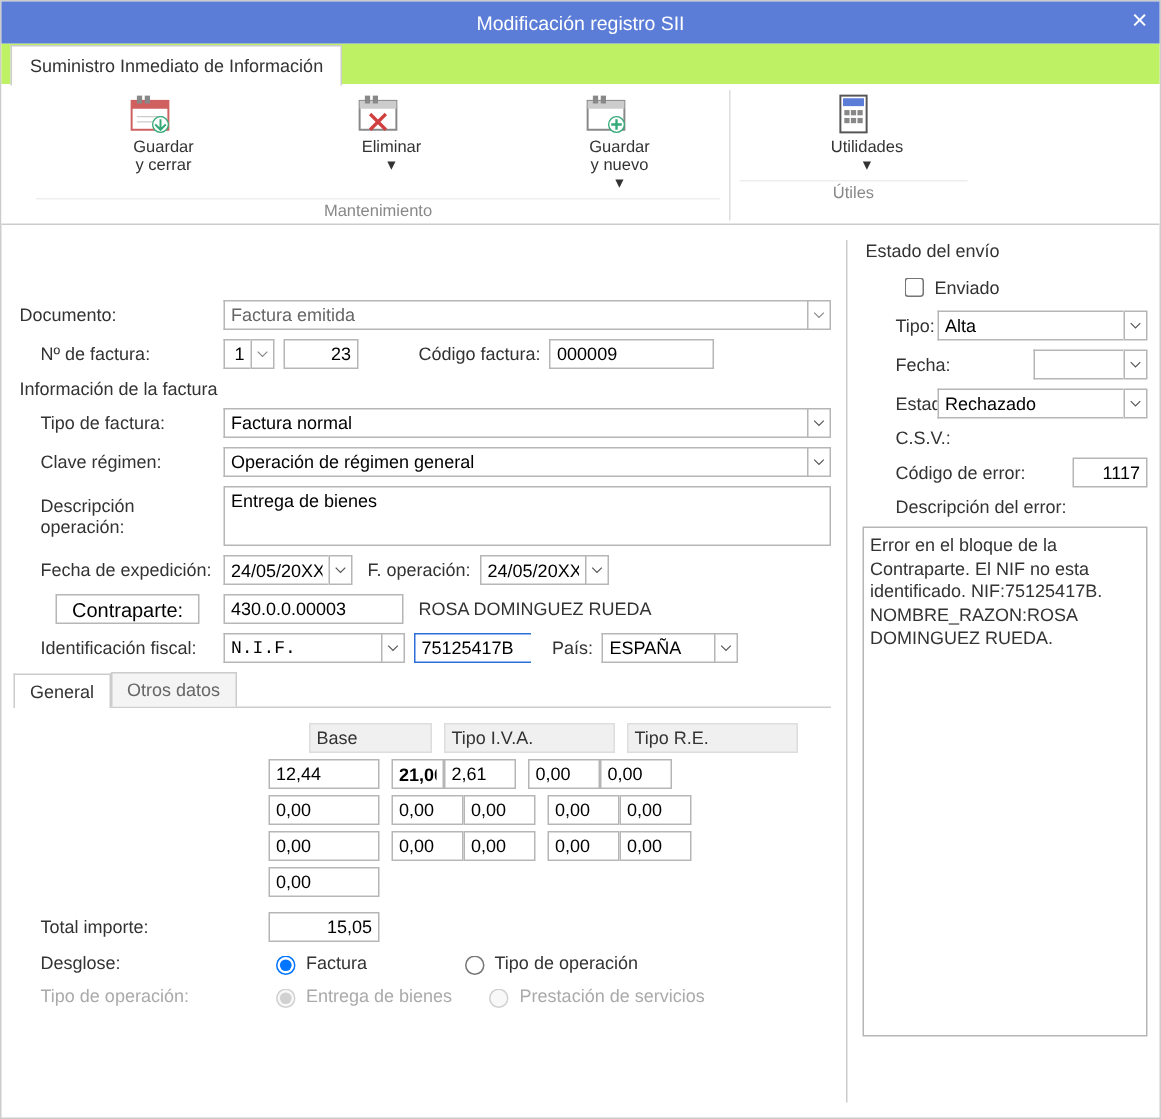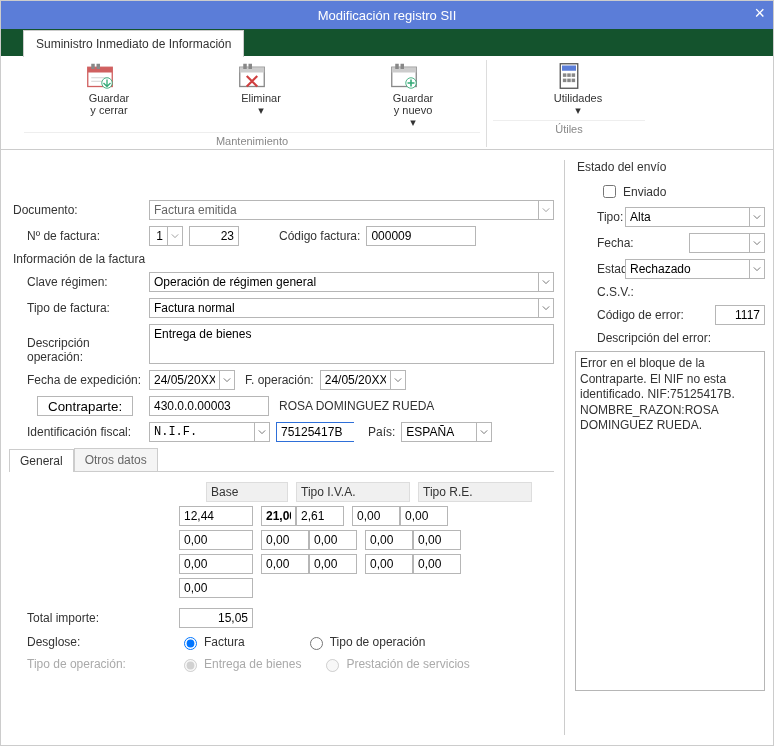--- a/index.html
+++ b/index.html
@@ -4,21 +4,21 @@
 <style>
   * { box-sizing: border-box; font-family: "Segoe UI", Tahoma, sans-serif; }
   body { margin: 0; background: #fff; font-size: 12px; color: #333; }
   .window { width: 774px; height: 746px; border: 1px solid #ccc; display: flex; flex-direction: column; }
 
   
   .titlebar { background: #5b7dd8; color: #fff; height: 28px; display: flex; align-items: center; justify-content: center; position: relative; font-size: 13px; }
   .titlebar .close { position: absolute; right: 8px; top: 2px; font-size: 18px; cursor: pointer; }
 
   
-  .tabstrip { background: #14532d; padding: 0 22px; }
+  .tabstrip { background: #bef264; padding: 0 6px; }
   .tabstrip .tab { display: inline-block; background: #fff; padding: 6px 12px; font-size: 12px; border: 1px solid #ccc; border-bottom: none; position: relative; top: 1px; }
 
   
   .ribbon { background: #fff; border-bottom: 1px solid #ccc; display: flex; padding: 4px 6px 2px 17px; }
   .ribbon-group { display: flex; flex-direction: column; align-items: center; border-right: 1px solid #ddd; padding: 0 6px; }
   .ribbon-group:last-child { border-right: none; }
   .ribbon-items { display: flex; }
   .ribbon-btn { display: flex; flex-direction: column; align-items: center; padding: 2px 6px; cursor: pointer; text-align: center; min-width: 46px; }
   .ribbon-btn .icon { width: 28px; height: 28px; margin-bottom: 2px; }
   .ribbon-btn .lbl { font-size: 11px; line-height: 12px; color: #333; }
@@ -197,44 +197,44 @@
         <input type="text" class="num" style="width: 50px;" value="23">
         <span style="width:40px"></span>
         <div>Código factura:</div>
         <span style="width:6px"></span>
         <input type="text" style="width: 110px;" value="000009">
       </div>
 
       <div class="section-title">Información de la factura</div>
 
       <div class="row">
+        <div class="lbl">Tipo de factura:</div>
+        <div class="dd" style="flex:1">
+          <input type="text" style="flex: 1 1 0%;" value="Factura normal">
+          <div class="arrow">
+              <svg viewBox="0 0 10 10">
+                <path d="M1 3 l4 4 l4 -4" fill="none" stroke="#555"></path>
+              </svg>
+            </div>
+        </div>
+      </div>
+
+      <div class="row">
         <div class="lbl">Clave régimen:</div>
         <div class="dd" style="flex:1">
           <input type="text" style="flex: 1 1 0%;" value="Operación de régimen general">
           <div class="arrow">
               <svg viewBox="0 0 10 10">
                 <path d="M1 3 l4 4 l4 -4" fill="none" stroke="#555"></path>
               </svg>
             </div>
         </div>
       </div>
 
-      <div class="row">
-        <div class="lbl">Tipo de factura:</div>
-        <div class="dd" style="flex:1">
-          <input type="text" style="flex: 1 1 0%;" value="Factura normal">
-          <div class="arrow">
-              <svg viewBox="0 0 10 10">
-                <path d="M1 3 l4 4 l4 -4" fill="none" stroke="#555"></path>
-              </svg>
-            </div>
-        </div>
-      </div>
-
-      <div class="row" style="align-items:flex-end">
+      <div class="row" style="align-items:center">
         <div class="lbl">Descripción operación:</div>
         <textarea style="flex: 1 1 0%;">Entrega de bienes</textarea>
       </div>
 
       <div class="row">
         <div class="lbl">Fecha de expedición:</div>
         <div class="dd">
           <input type="text" style="width: 70px;" value="24/05/20XX">
           <div class="arrow">
               <svg viewBox="0 0 10 10">

